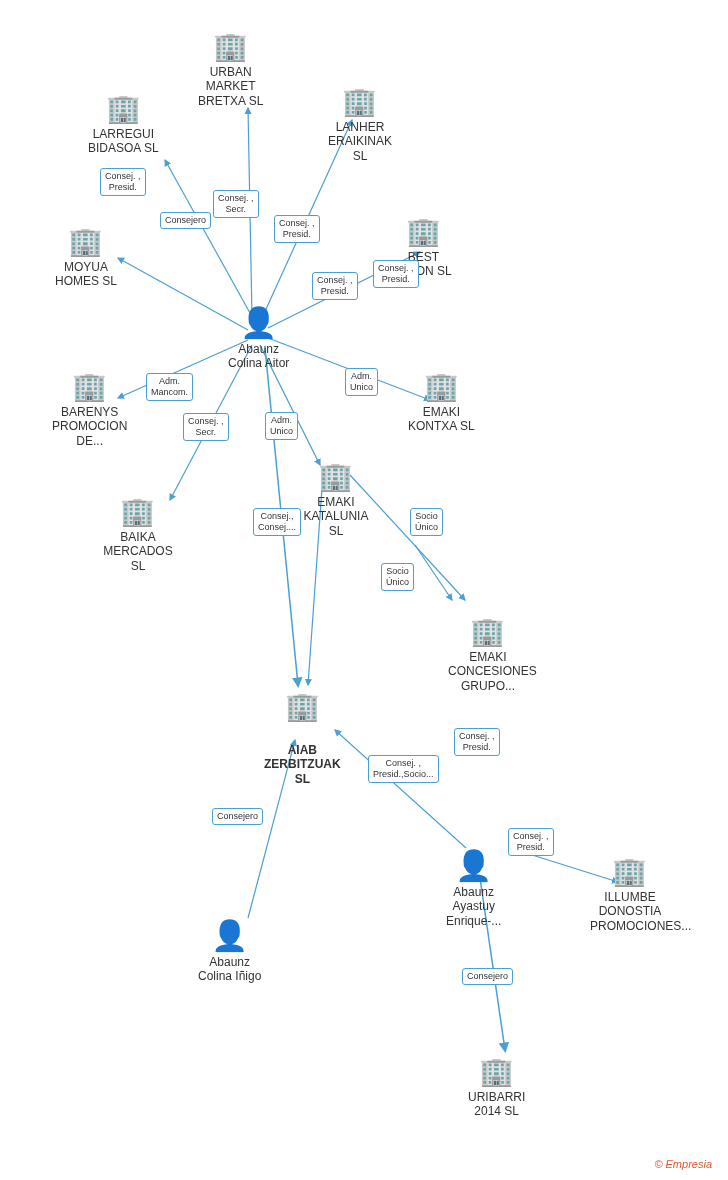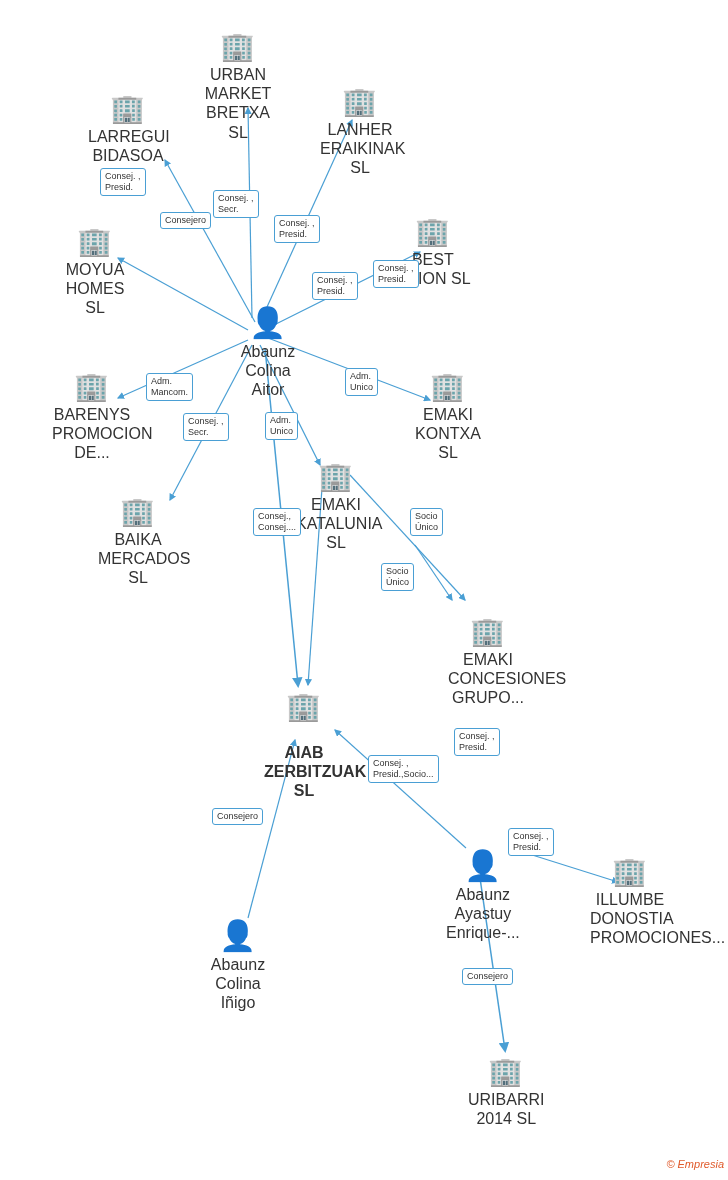--- a/index.html
+++ b/index.html
@@ -32,42 +32,43 @@
       text-align: center;
     }
     .building-icon {
       font-size: 28px;
       color: #8a9ab0;
     }
     .building-icon.highlight {
       color: #e05a2b;
     }
     .node-label {
-      font-size: 16px;
+      font-size: 12px;
       color: #333;
       text-align: center;
       line-height: 1.2;
       margin-top: 2px;
       max-width: 80px;
     }
     .role-badge {
       background: white;
       border: 1.5px solid #4a9fd4;
       color: #333;
       font-size: 9px;
       padding: 2px 4px;
       border-radius: 3px;
+      text-align: center;
       line-height: 1.2;
       cursor: default;
       white-space: nowrap;
     }
     .watermark {
       position: absolute;
       bottom: 10px;
-      right: 4px;
+      right: 16px;
       font-size: 11px;
       color: #e05a2b;
       font-style: italic;
     }
   </style>
 </head>
 <body>
 
 <div id="graph-container">
   <svg id="connections">

